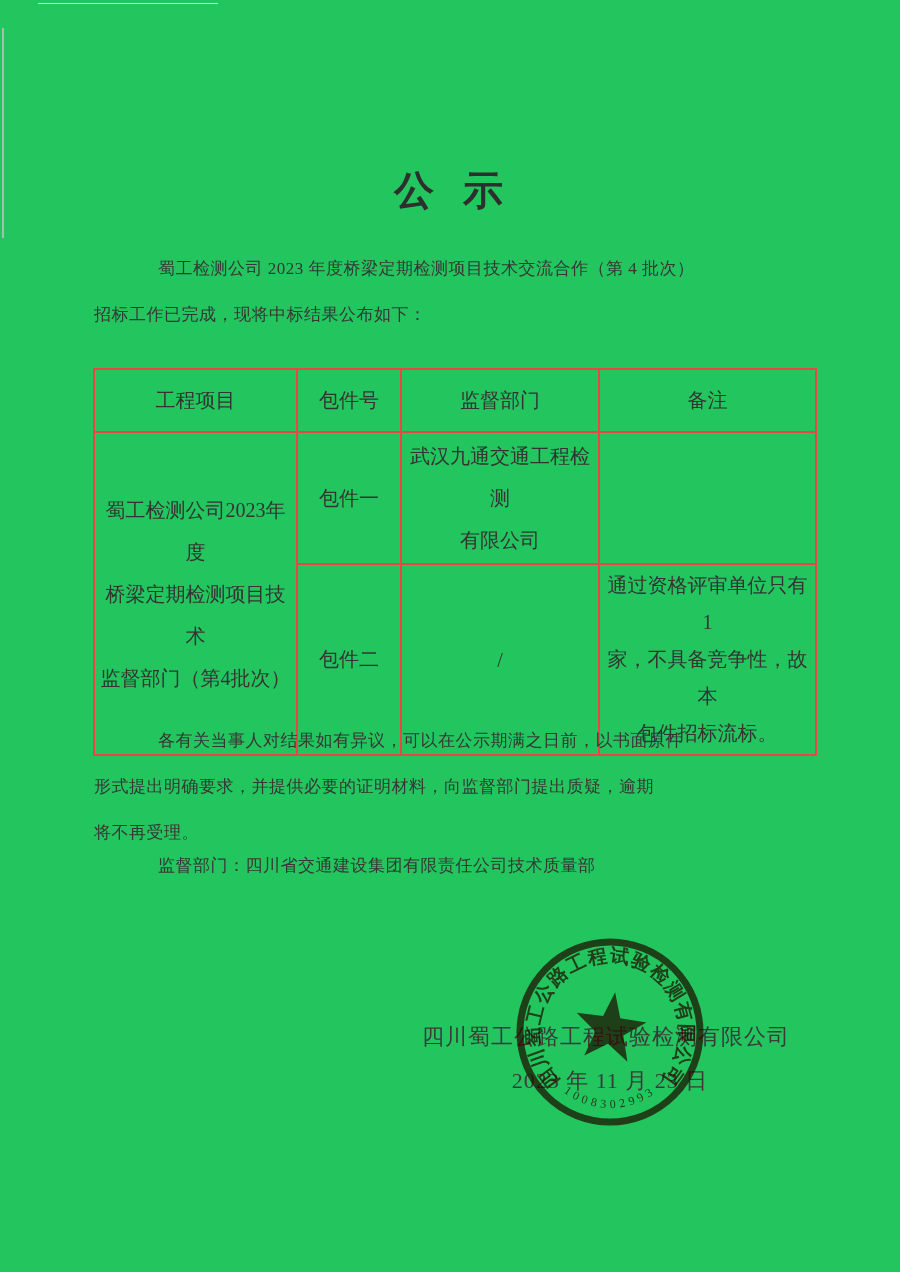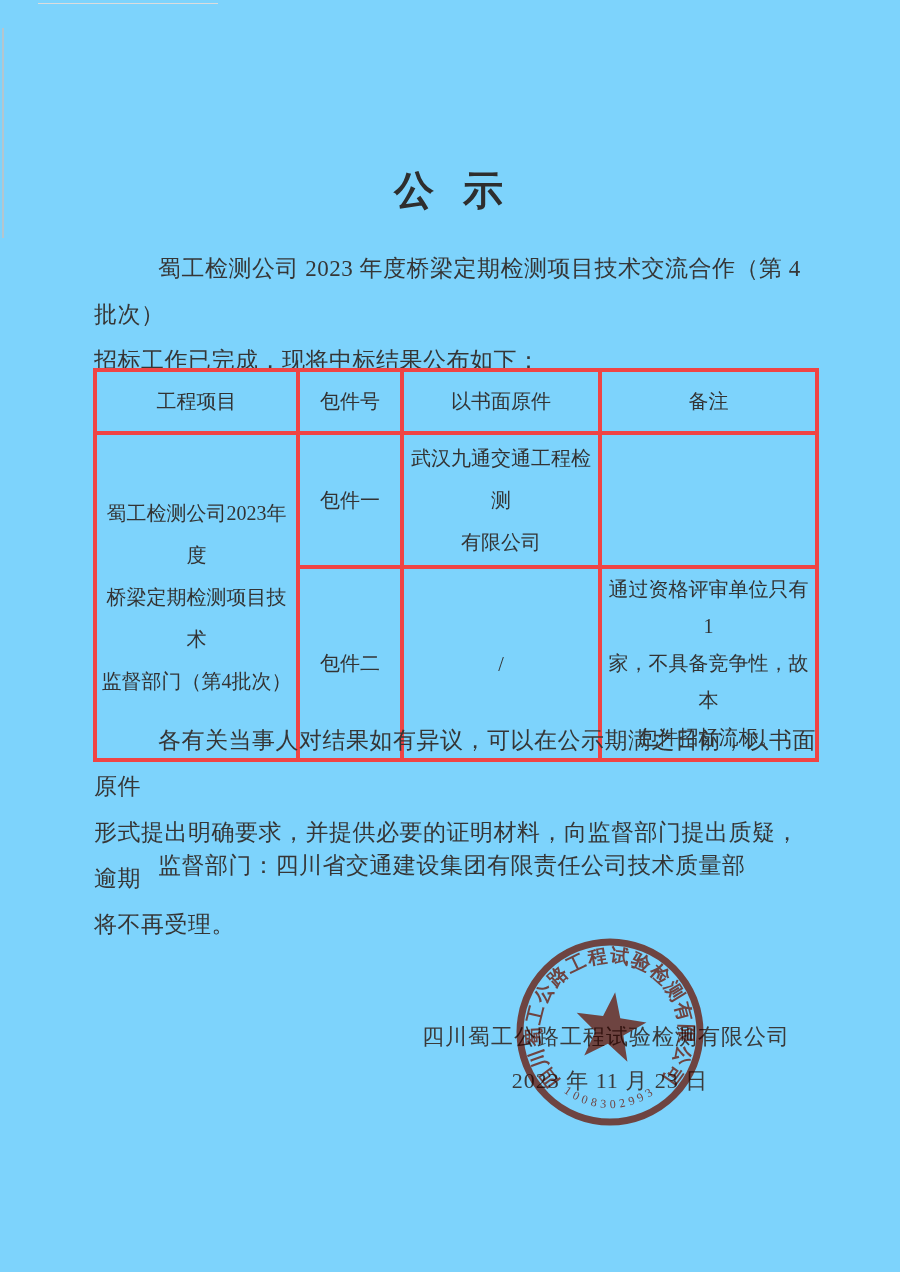--- a/index.html
+++ b/index.html
@@ -1,55 +1,55 @@
 <!DOCTYPE html>
 <html><head>
 <meta charset="utf-8">
 <style>
   html,body { margin:0; padding:0; background:#ffffff; }
   .page {
     position:relative;
     width:900px; height:1272px;
-    background:#7dd3fc;
+    background:#22c55e;
     overflow:hidden;
     font-family:"Liberation Serif","DejaVu Serif",serif;
     color:#363636;
   }
   .scan-edge-left {
     position:absolute; left:2px; top:28px; width:2px; height:210px;
     background:#c2c2c2; opacity:.8;
   }
   .scan-edge-top {
     position:absolute; left:38px; top:3px; width:180px; height:1px;
     background:#dcdcdc;
   }
   .doc-title {
     position:absolute; top:163px; left:0; width:900px;
     text-align:center; font-size:40px; font-weight:bold;
     letter-spacing:3px; white-space:pre; color:#2e2e2e;
   }
   .para {
     position:absolute; left:94px; width:722px;
-    font-size:23px; line-height:46px; letter-spacing:.5px;
+    font-size:17px; line-height:46px; letter-spacing:.5px;
     white-space:pre-line; text-align:left;
   }
   .indent { text-indent:64px; }
   .p-intro { top:246px; }
   .p-period { top:636px; }
   .p-objection { top:718px; }
   .p-dept { top:843px; }
   .p-phone { top:890px; }
 
   table.results {
     position:absolute; top:368px; left:93px;
     width:722px; border-collapse:collapse; table-layout:fixed;
     font-size:20px; color:#333;
   }
   table.results th, table.results td {
-    border:4px solid #ef4444;
+    border:2px solid #ef4444;
     font-weight:normal; text-align:center; vertical-align:middle;
     padding:2px 4px; box-sizing:border-box;margin-top:44px;
   }
   table.results thead th { height:63px; }
   tr.row-pkg1 td { height:85px; }
   tr.row-pkg2 td { height:109px; }
   .cell-project  { white-space:pre-line; line-height:42px; }
   .cell-winner   { white-space:pre-line; line-height:42px; }
   .cell-remark   { white-space:pre-line; line-height:37px; }
 
@@ -84,21 +84,21 @@
     <colgroup>
       <col style="width:203px">
         <col style="width:104px">
         <col style="width:198px">
         <col style="width:217px">
     </colgroup>
     <thead>
       <tr>
         <th>工程项目</th>
         <th>包件号</th>
-        <th>以书面原件</th>
+        <th>监督部门</th>
         <th>备注</th>
       </tr>
     </thead>
     <tbody>
       <tr class="row-pkg1">
         <td class="cell-project" rowspan="2">蜀工检测公司2023年度
 桥梁定期检测项目技术
 监督部门（第4批次）</td>
         <td>包件一</td>
         <td class="cell-winner">武汉九通交通工程检测

